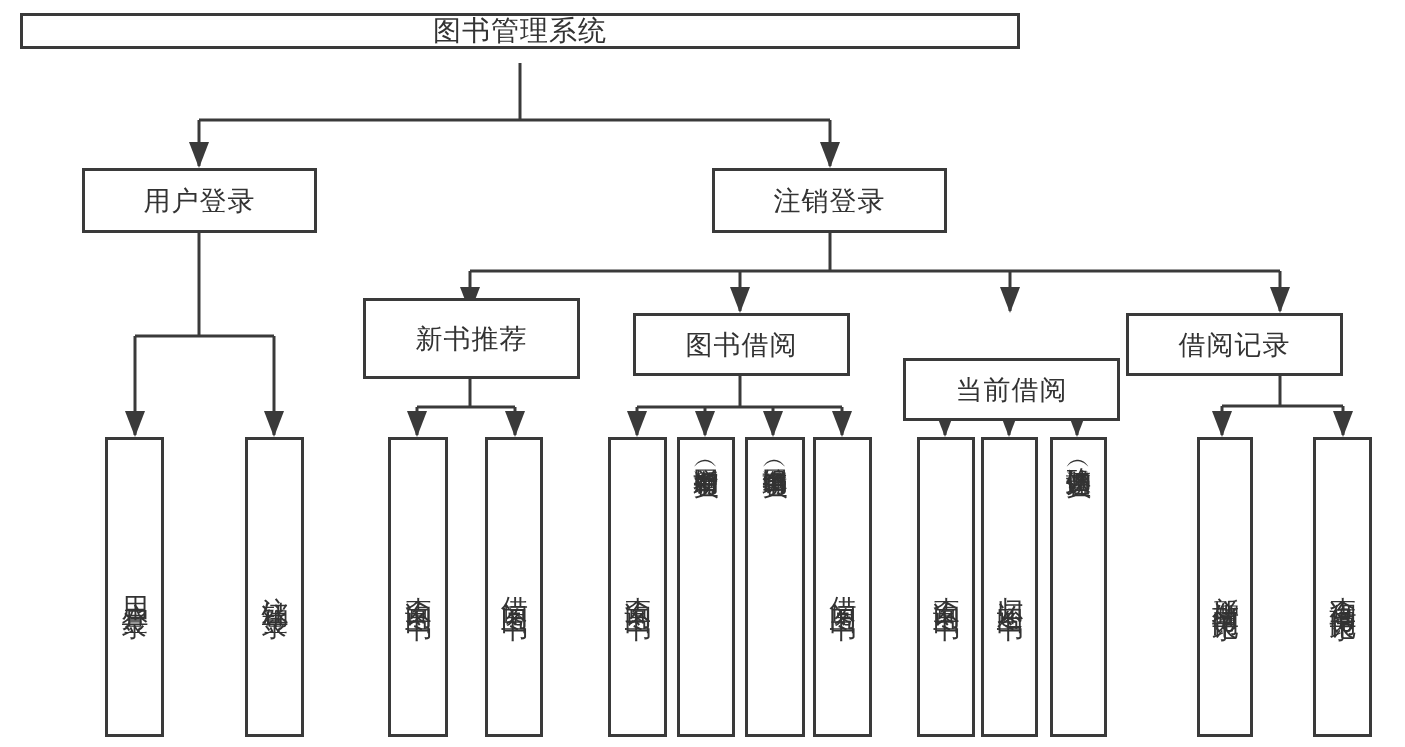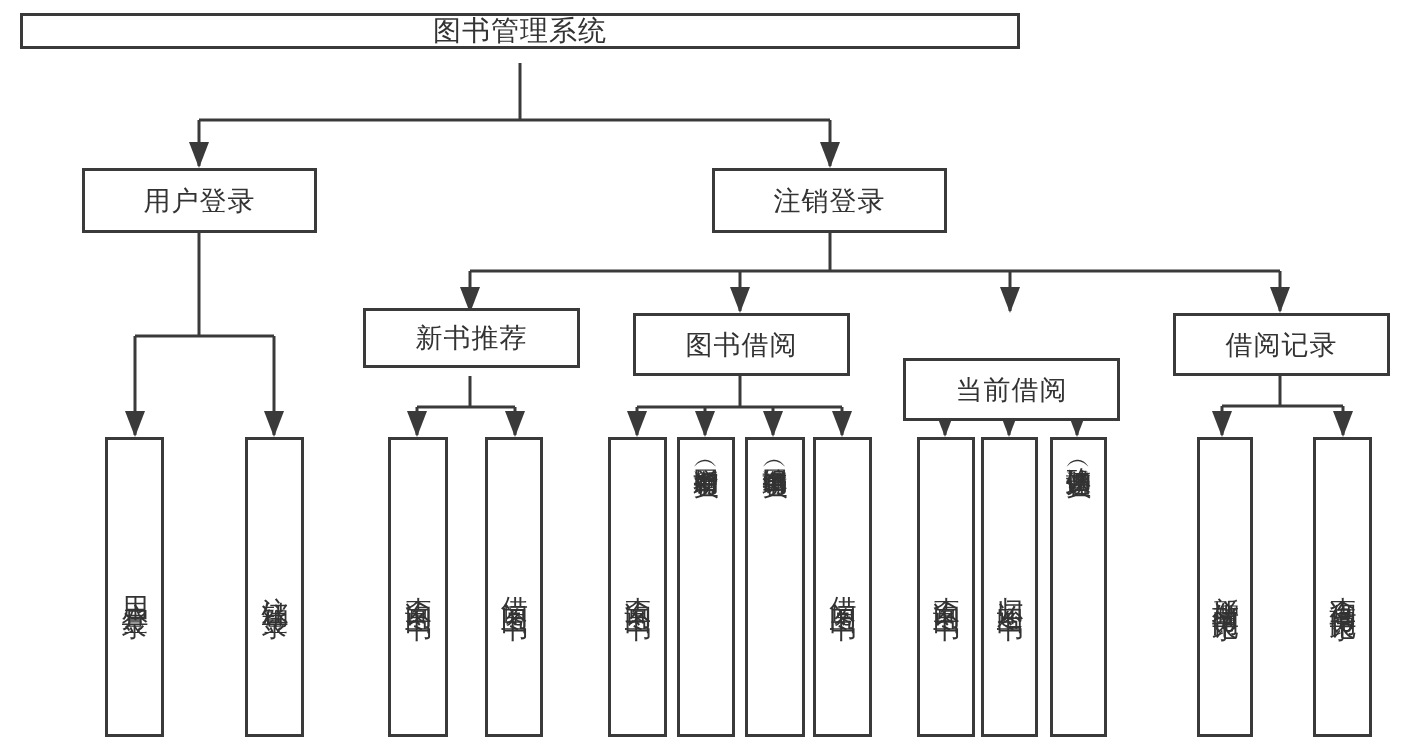--- a/index.html
+++ b/index.html
@@ -114,30 +114,30 @@
     <span class="h-label root">图书管理系统</span>
   </div>
 
   <div class="box" style="left:82px;top:168px;width:235px;height:65px;">
     <span class="h-label">用户登录</span>
   </div>
   <div class="box" style="left:712px;top:168px;width:235px;height:65px;">
     <span class="h-label">注销登录</span>
   </div>
 
-  <div class="box" style="left:363px;top:308px;width:217px;height:60px;justify-content:center;">
+  <div class="box" style="left:363px;top:298px;width:217px;height:81px;justify-content:center;">
     <span class="h-label">新书推荐</span>
   </div>
   <div class="box" style="left:633px;top:313px;width:217px;height:63px;">
     <span class="h-label">图书借阅</span>
   </div>
   <div class="box" style="left:903px;top:313px;width:217px;height:63px;margin-top:45px;">
     <span class="h-label">当前借阅</span>
   </div>
-  <div class="box" style="left:1173px;top:313px;width:217px;height:63px;">
+  <div class="box" style="left:1126px;top:313px;width:217px;height:63px;">
     <span class="h-label">借阅记录</span>
   </div>
 
   <div class="box" style="left:105px;top:437px;width:59px;height:300px;">
     <span class="v-label">用户登录</span>
   </div>
   <div class="box" style="left:245px;top:437px;width:59px;height:300px;">
     <span class="v-label">注销登录</span>
   </div>
 

